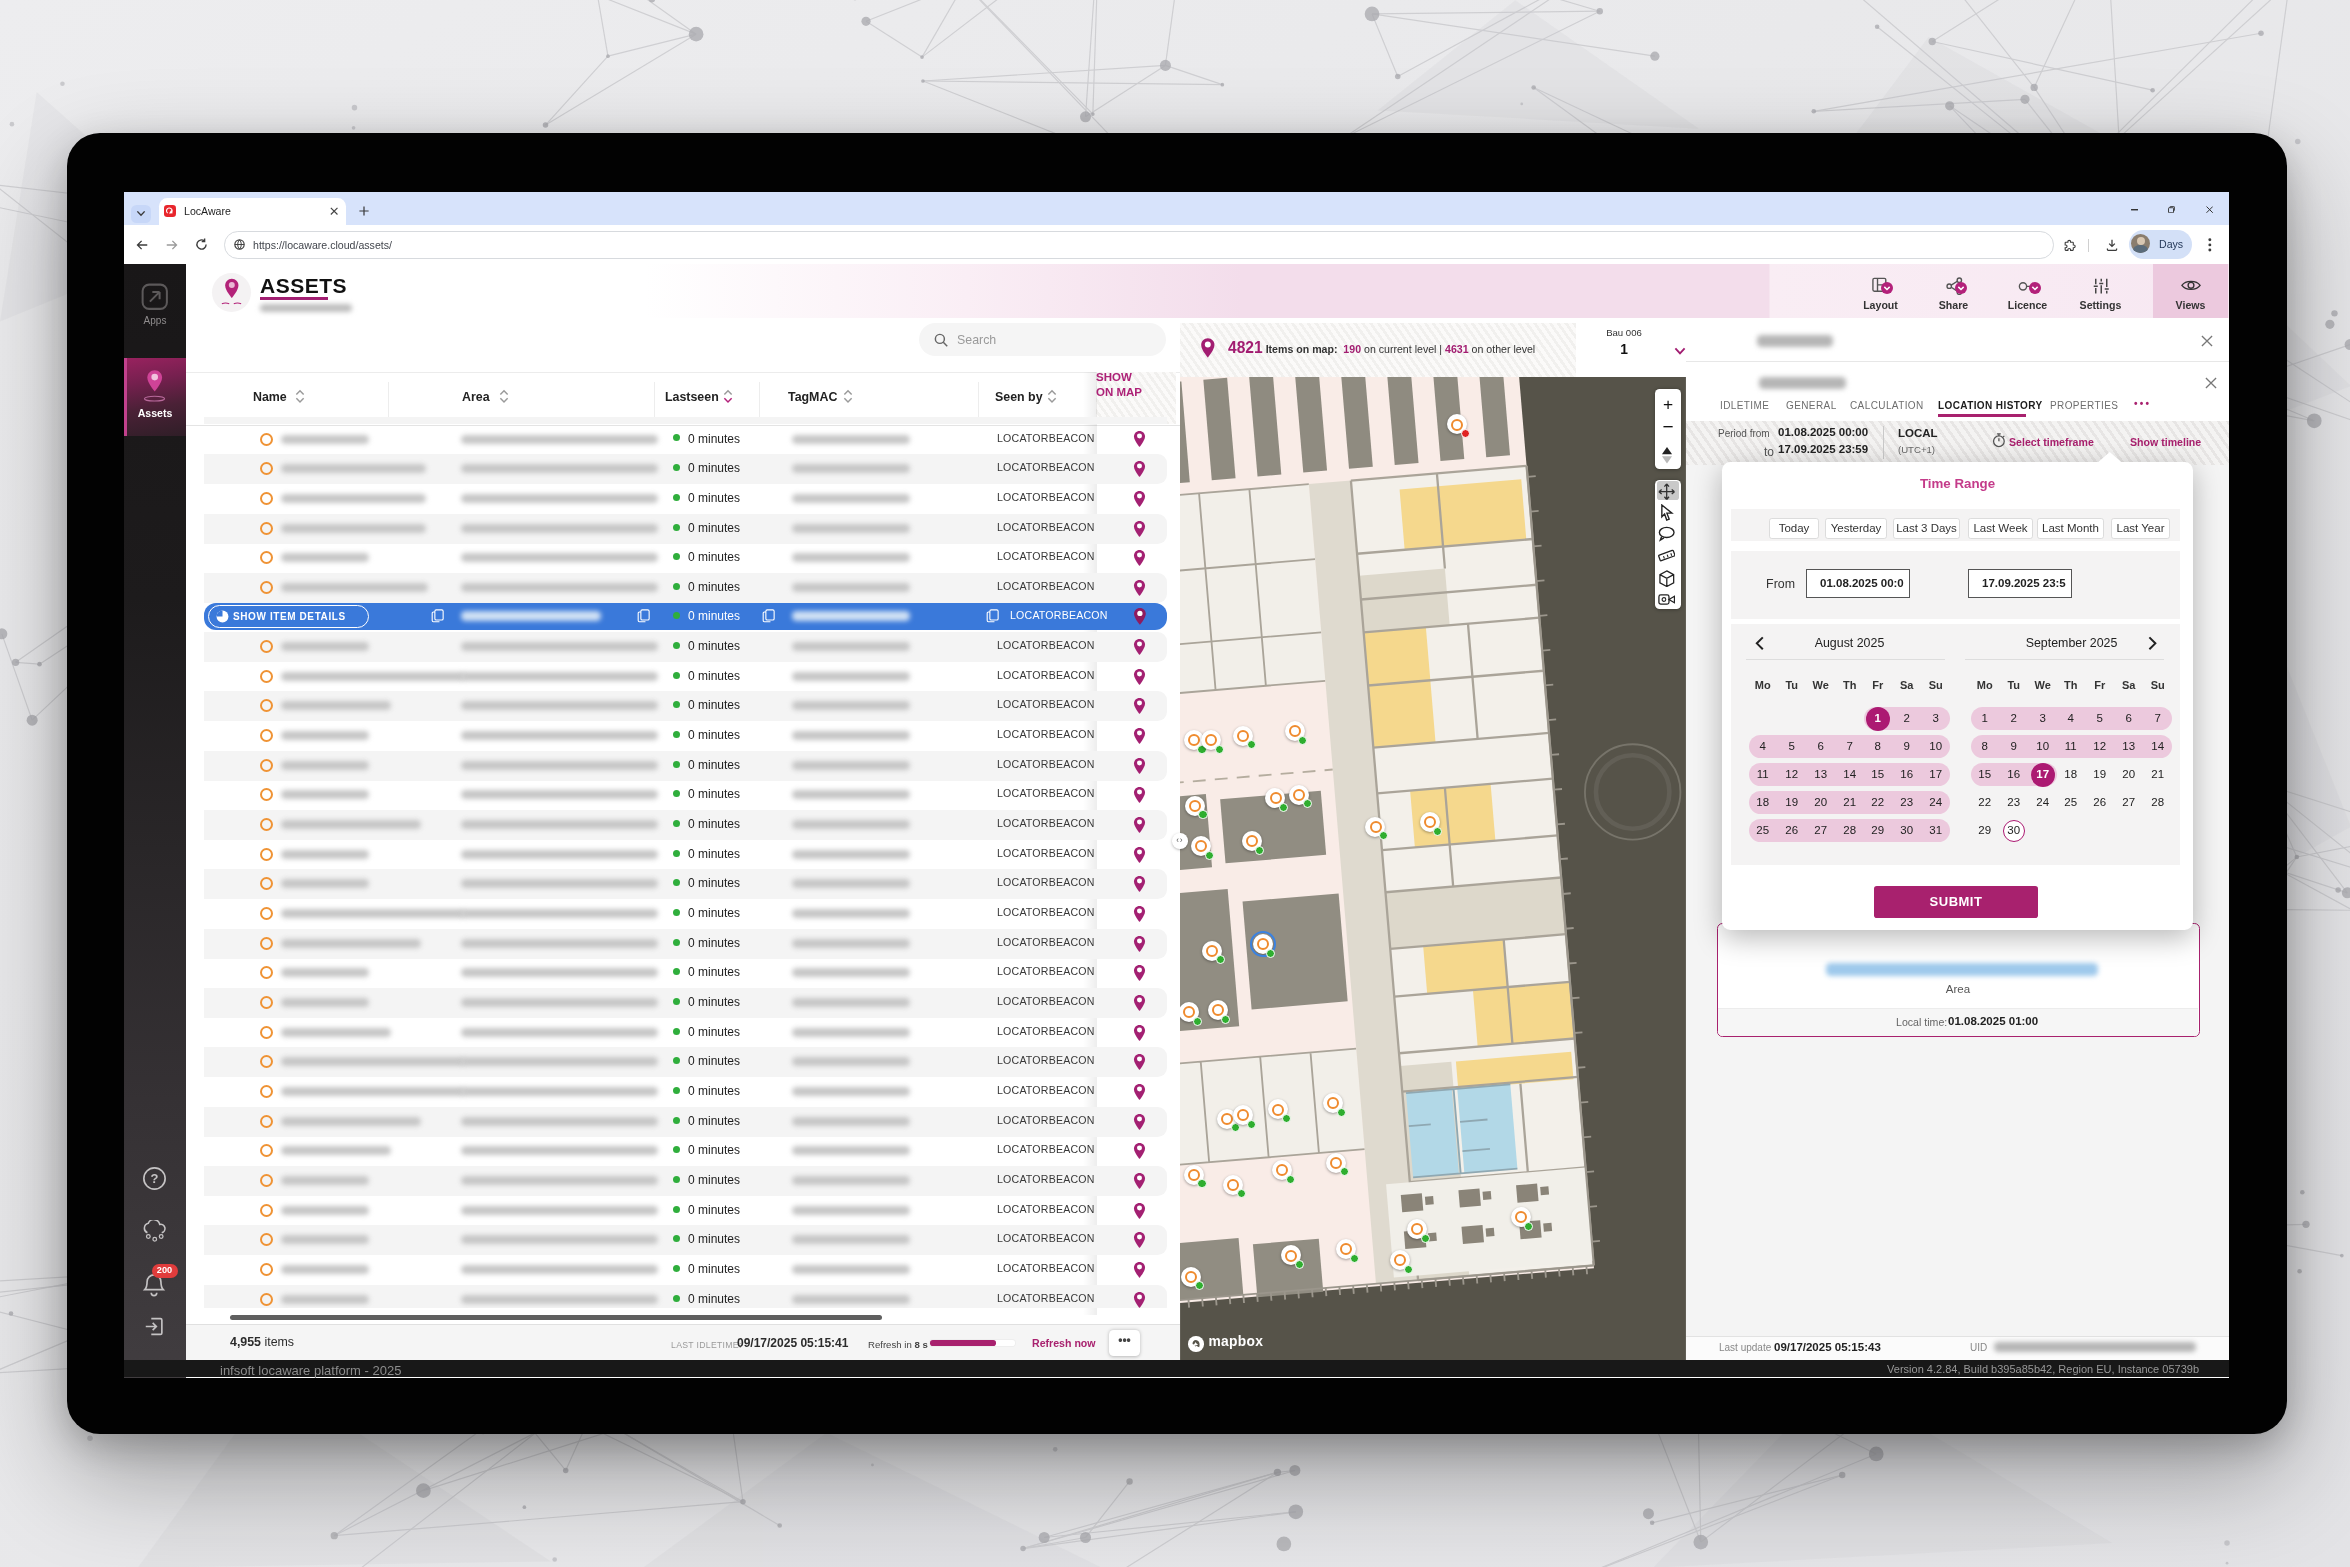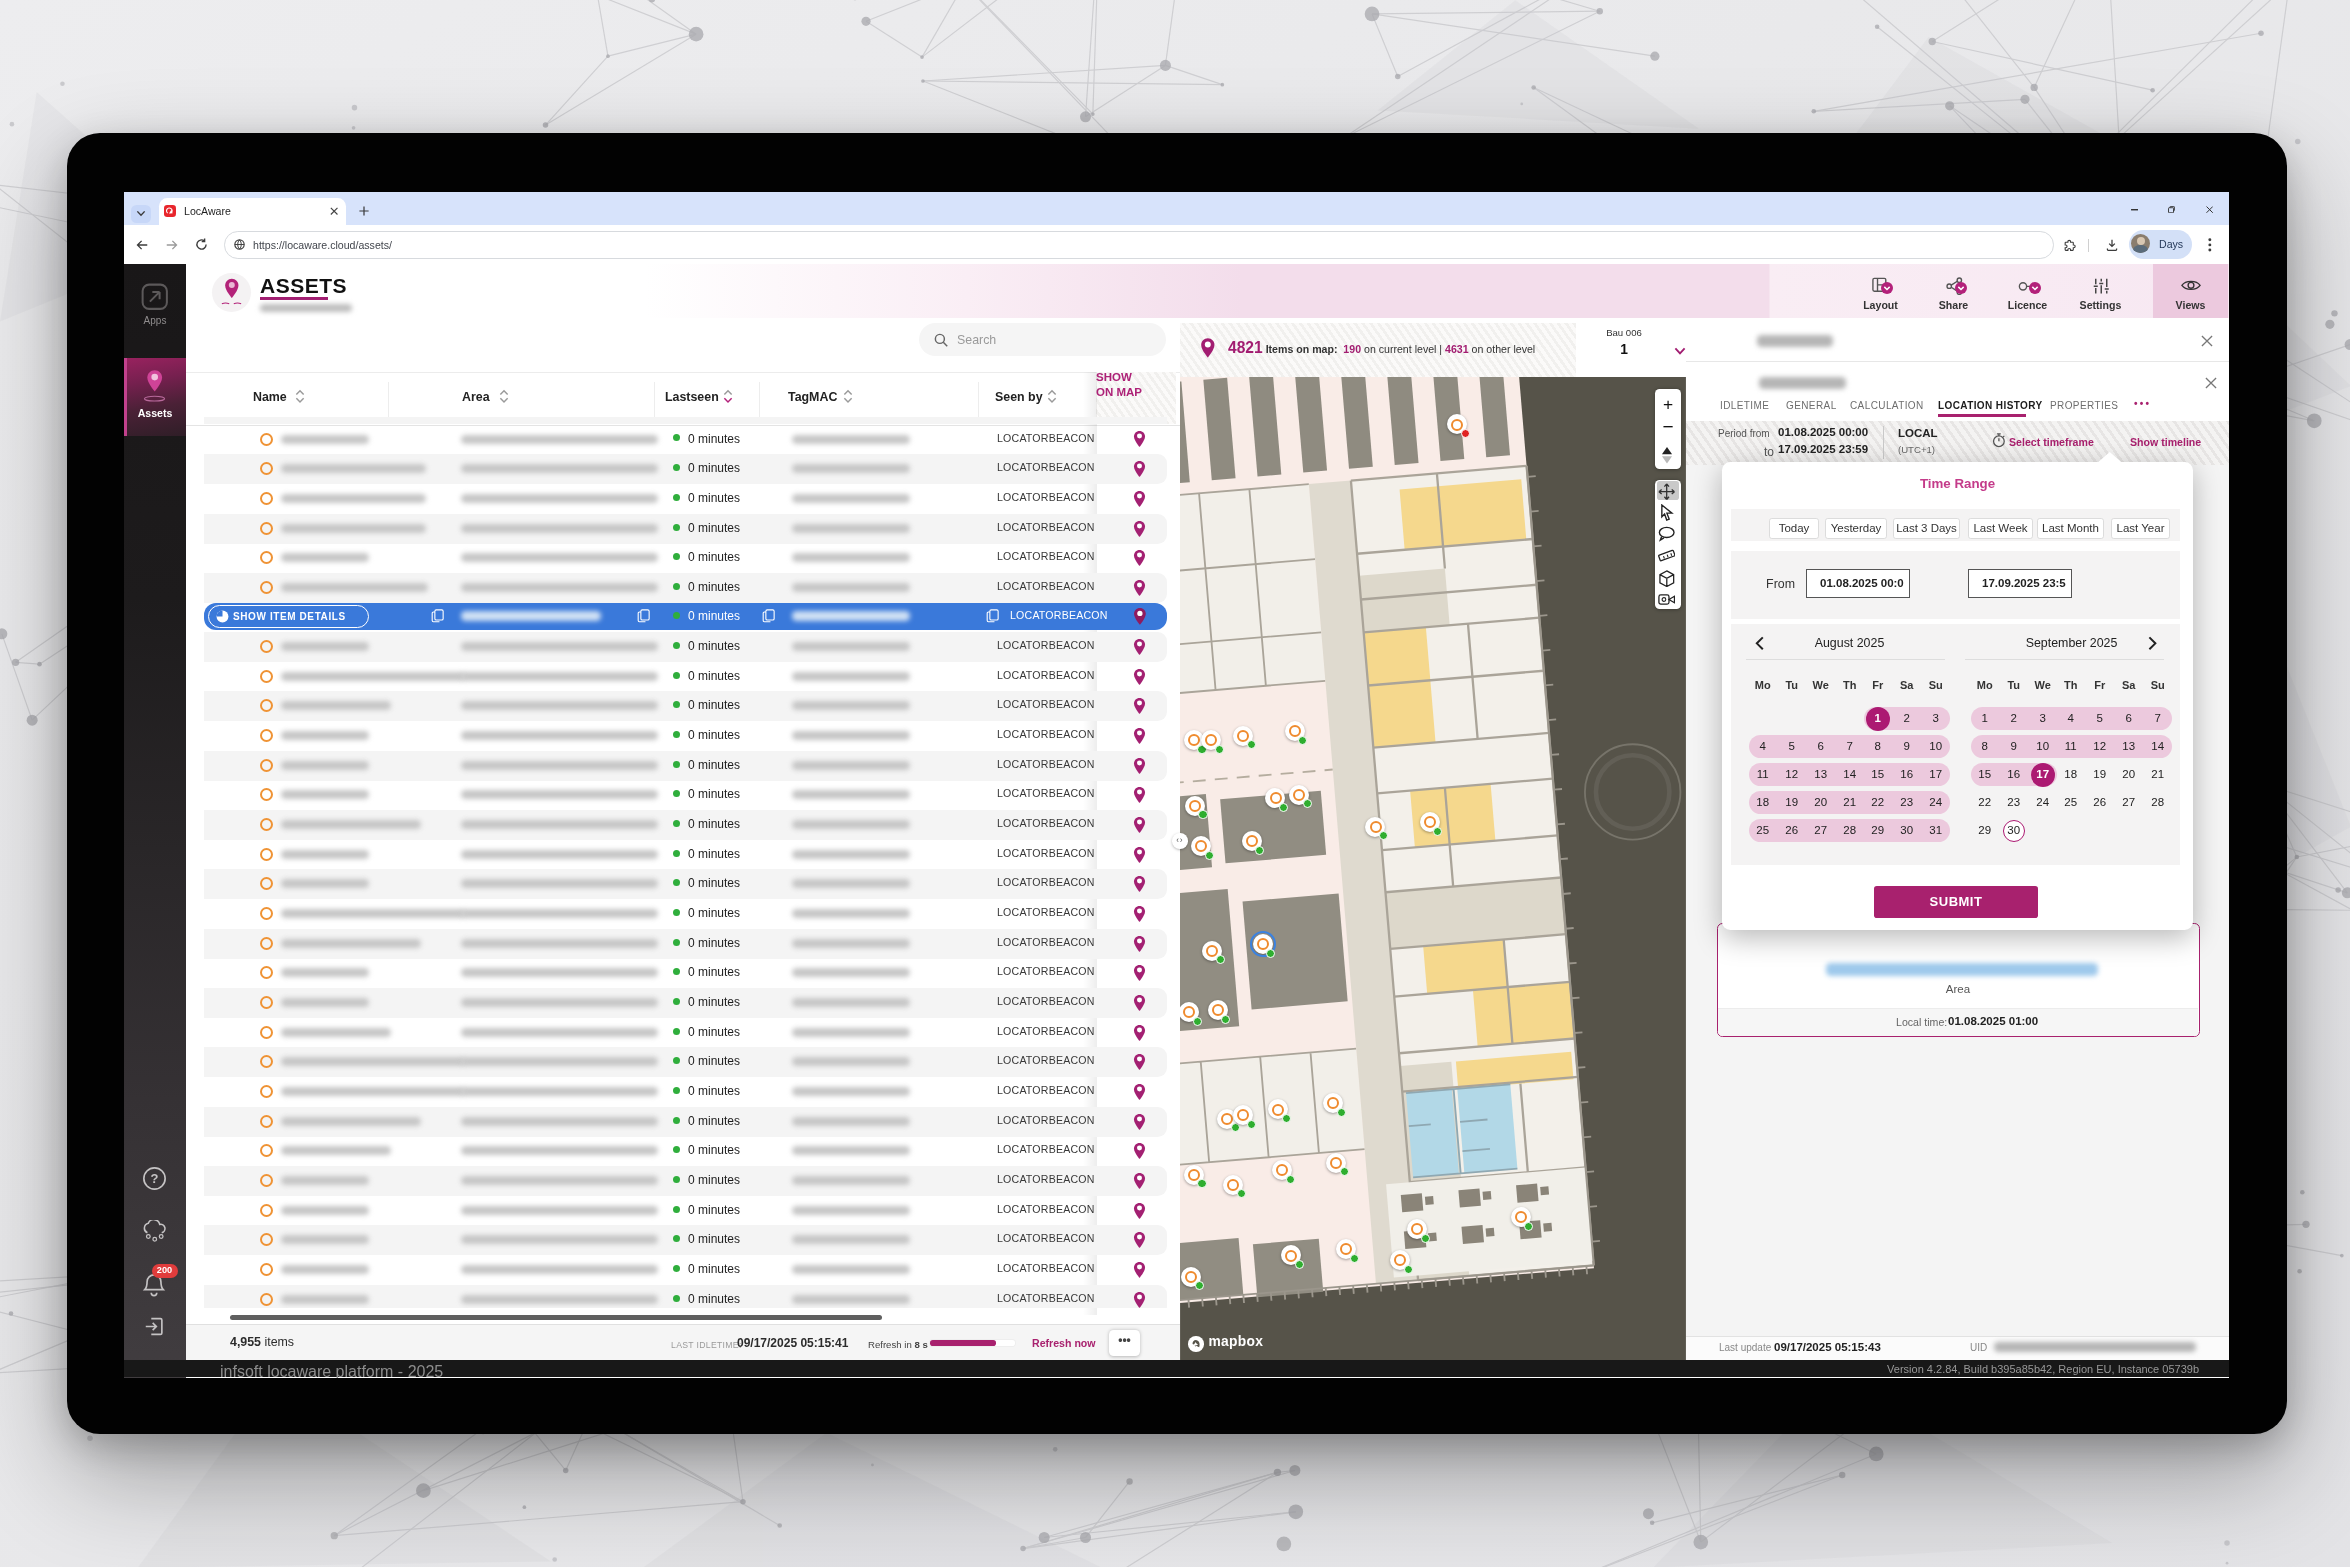--- a/index.html
+++ b/index.html
@@ -1408,21 +1408,21 @@
 </div>
 </div>
 
 <div class="abs" style="left:1562px;top:1144px;width:543px;height:24px;background:#fbfbfb;border-top:0.9px solid #e2e2e2"></div>
 <div class="abs" style="left:1595px;top:1150px;font-size:10px;color:#888">Last update</div>
 <div class="abs" style="left:1650px;top:1149px;font-size:11.5px;font-weight:bold;color:#222">09/17/2025 05:15:43</div>
 <div class="abs" style="left:1846px;top:1150px;font-size:10px;color:#888">UID</div>
 <div style="position:absolute;left:1870px;top:1150px;width:202px;height:10px;background:#b5b5b5;border-radius:4.6px;filter:blur(2.4px);opacity:1.0"></div>
 
 <div class="abs" style="left:0;top:1168px;width:2105px;height:17.4px;background:#181818"></div>
-<div class="abs" style="left:96px;top:1171px;font-size:16px;color:#8d8d8d">infsoft locaware platform - 2025</div>
+<div class="abs" style="left:96px;top:1171px;font-size:13px;color:#8d8d8d">infsoft locaware platform - 2025</div>
 <div class="abs" style="left:1653px;top:1171px;width:422px;text-align:right;font-size:11px;color:#999">Version 4.2.84, Build b395a85b42, Region EU, Instance 05739b</div>
 
 <div class="abs" style="left:1598px;top:270px;width:471px;height:468px;background:#fff;border-radius:8.3px;box-shadow:0 7.3px 27.5px rgba(0,0,0,.28)"></div>
 <svg class="abs" style="left:1972px;top:260px" width="27.5" height="12" viewBox="0 0 30 13">
       <path d="M0 13 L15 0 L30 13 Z" fill="#fff"></path>
     </svg>
 
 <div class="abs" style="left:1598px;top:284px;width:471px;text-align:center;font-size:13.3px;font-weight:bold;color:#c43b8a">Time Range</div>
 
 <div class="abs" style="left:1607px;top:317px;width:449px;height:32px;background:#f4f3f3"></div>

